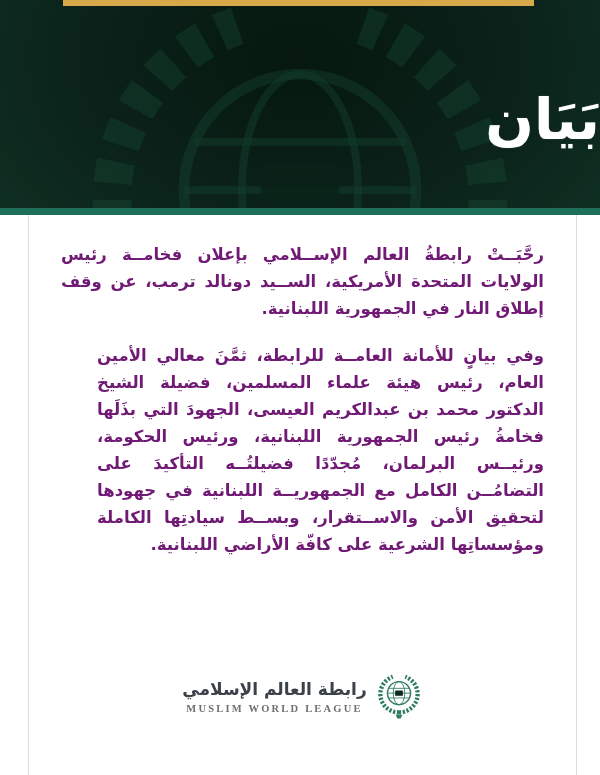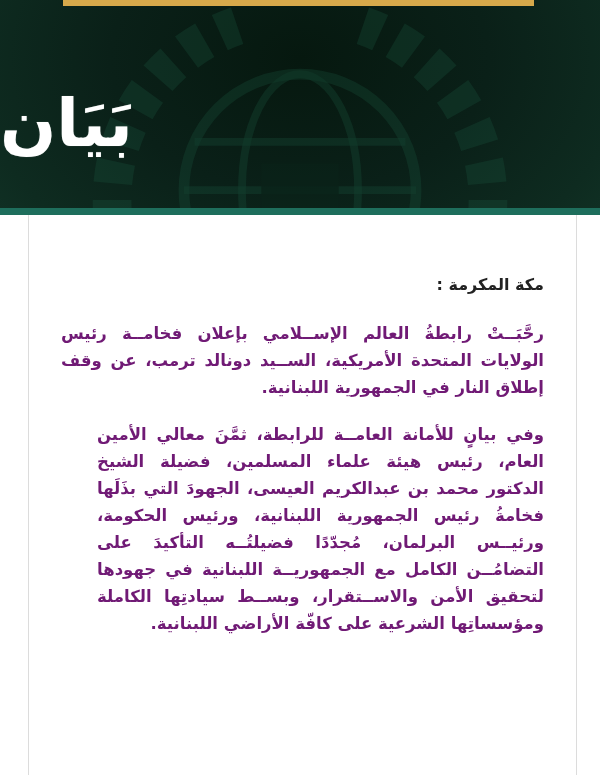--- a/index.html
+++ b/index.html
@@ -19,22 +19,22 @@
   .gold-bar{
     position:absolute;top:0;left:63px;width:471px;height:6px;
     background:#d7a94b;
   }
   .watermark{
     position:absolute;left:58px;top:-42px;width:484px;height:532px;
     opacity:.5;pointer-events:none;
   }
   .title{
     position:absolute;left:0;right:0;top:88px;
-    text-align:left;color:#ffffff;
-    font-size:66px;line-height:1.1;font-weight:bold;
+    text-align:right;color:#ffffff;
+    font-size:57px;line-height:1.1;font-weight:bold;
     direction:rtl;
     text-shadow:0 0 1px rgba(255,255,255,.4);
   }
 
   
   .teal-strip{
     position:absolute;top:208px;left:0;width:600px;height:7px;
     background:#1e6e5c;
   }
 
@@ -95,20 +95,39 @@
 
   <div class="gold-bar"></div>
 
   <div class="title">بَيَان</div>
 </div>
 
 <div class="teal-strip"></div>
 
 <div class="card">
 
-  <div class="location">مكة المكرمة :</div>
 
   <div class="para">رحَّبَــتْ رابطةُ العالم الإســلامي بإعلان فخامــة رئيس الولايات المتحدة الأمريكية، الســيد دونالد ترمب، عن وقف إطلاق النار في الجمهورية اللبنانية.</div>
 
   <div class="para">وفي بيانٍ للأمانة العامــة للرابطة، ثمَّنَ معالي الأمين العام، رئيس هيئة علماء المسلمين، فضيلة الشيخ الدكتور محمد بن عبدالكريم العيسى، الجهودَ التي بذَلَها فخامةُ رئيس الجمهورية اللبنانية، ورئيس الحكومة، ورئيــس البرلمان، مُجدّدًا فضيلتُــه التأكيدَ على التضامُــن الكامل مع الجمهوريــة اللبنانية في جهودها لتحقيق الأمن والاســتقرار، وبســط سيادتِها الكاملة ومؤسساتِها الشرعية على كافّة الأراضي اللبنانية.</div>
 
+  <div class="logo">
+    <div class="logo-text-block">
+      <div class="logo-arabic">رابطة العالم الإسلامي</div>
+      <div class="logo-english">MUSLIM WORLD LEAGUE</div>
+    </div>
+    <svg class="emblem" viewBox="0 0 100 110" aria-hidden="true">
+      <g fill="none" stroke="#2e7d5f">
+        <path d="M50,88 A38,38 0 0 1 37,14" stroke-width="9" stroke-dasharray="4.5 3.5"></path>
+        <path d="M50,88 A38,38 0 0 0 63,14" stroke-width="9" stroke-dasharray="4.5 3.5"></path>
+      </g>
+      <circle cx="50" cy="48" r="24" fill="#ffffff" stroke="#2e7d5f" stroke-width="3"></circle>
+      <g fill="none" stroke="#2e7d5f" stroke-width="1.8">
+        <ellipse cx="50" cy="48" rx="12" ry="24"></ellipse>
+        <path d="M28.2,38 L71.8,38 M26,48 L74,48 M28.2,58 L71.8,58"></path>
+      </g>
+      <rect x="42" y="42.5" width="16" height="11" fill="#10291f"></rect>
+      <path d="M30,40 L70,40 M30,45.5 L70,45.5 M30,51 L70,51" stroke="#ffffff" stroke-width="0"></path>
+      <path d="M43,93 L57,93 L53.5,101 L46.5,101 Z" fill="#2e7d5f"></path>
+    </svg>
+  </div>
 
 </div>
 
 </body></html>

